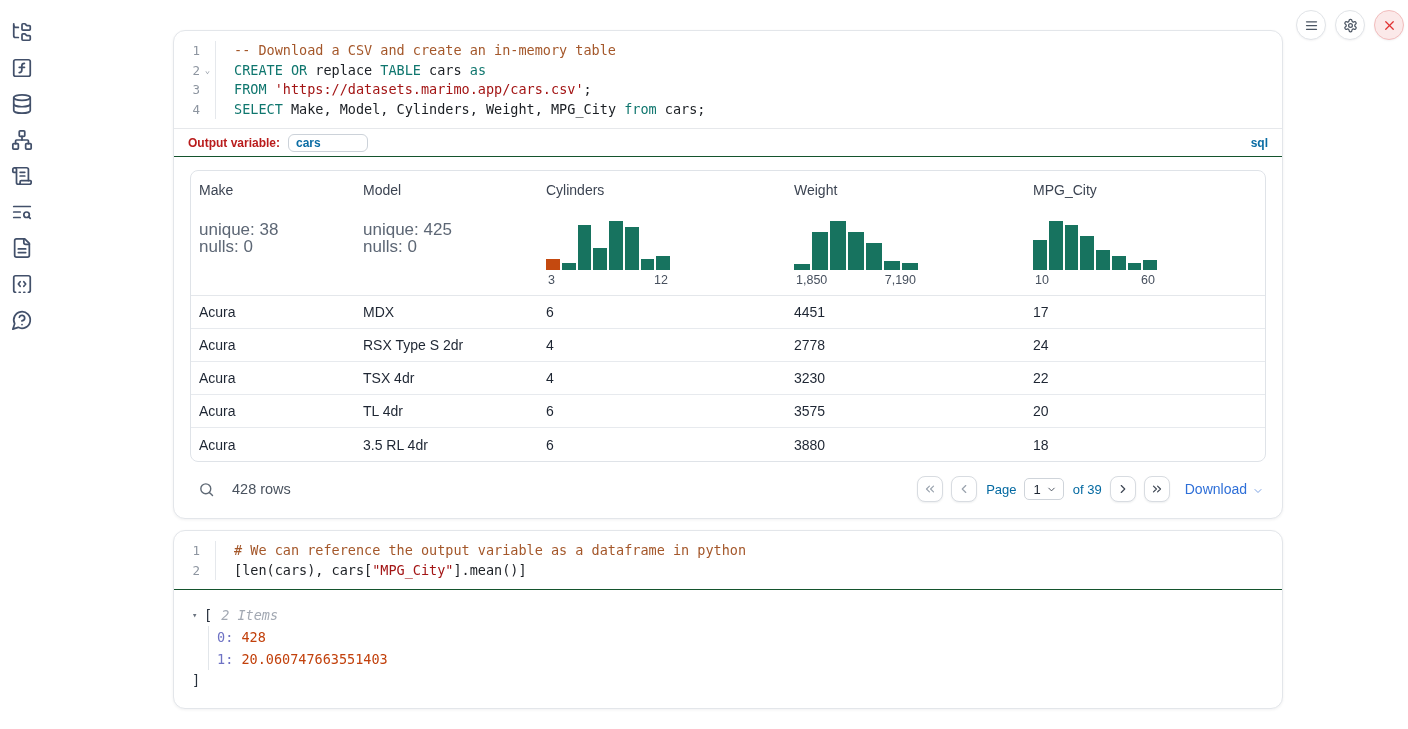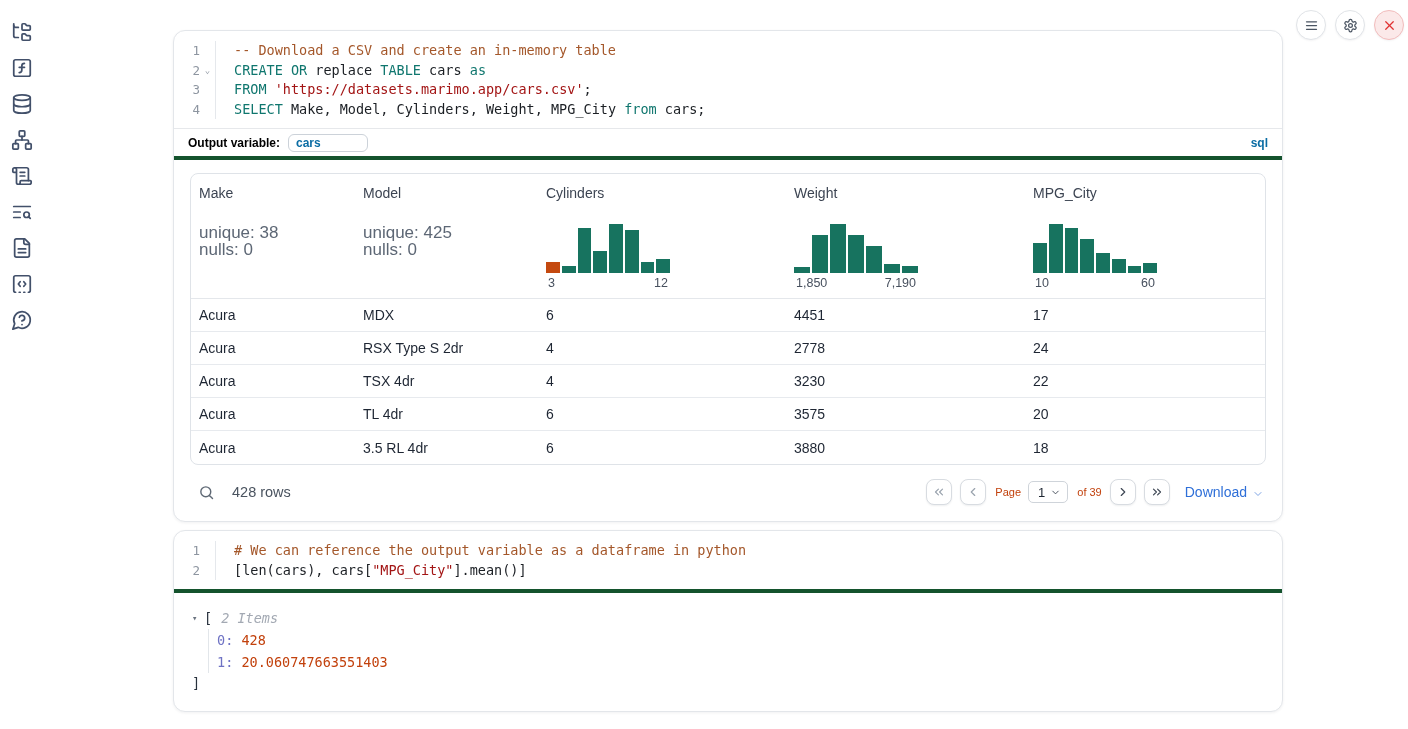--- a/index.html
+++ b/index.html
@@ -35,28 +35,28 @@
   .ln   { width:20px; text-align:right; color:#8d95a0; font-size:12.5px; flex-shrink:0; }
   .fold { width:15px; text-align:center; color:#949ca6; font-size:9px; flex-shrink:0; }
   .ct   { border-left:1px solid #e5e8ec; padding-left:18px; flex:1; white-space:pre; }
   .code-line:first-child .ct, .code-line .ct { border-left:1px solid #e5e8ec; }
   .tk-kw  { color:#0f766e; }
   .tk-str { color:#a31515; }
   .tk-cm  { color:#a4572a; }
 
   .outvar-bar { height:28px; border-top:1px solid #e6e8eb; display:flex; align-items:center;
                 padding:0 14px; gap:8px; }
-  .outvar-label { color:#000000; font-weight:700; font-size:12px; }
+  .outvar-label { color:#b91c1c; font-weight:700; font-size:12px; }
   .outvar-input { width:80px; height:18px; border:1px solid #ccd2d9; border-radius:6px;
                   color:#0b6da4; font-weight:700; font-size:12px; padding:0 7px; outline:none;
                   font-family:"Liberation Sans", sans-serif; }
   .flex-spacer { flex:1; }
   .lang-badge { color:#0b6da4; font-weight:700; font-size:12px; cursor:pointer; }
 
-  .cell-output { border-top:4px solid #14532d; padding:13px 16px 15px; }
+  .cell-output { border-top:1px solid #14532d; padding:13px 16px 15px; }
 
   
   .table-card { border:1px solid #dfe3e8; border-radius:8px; overflow:hidden; }
   .t-header, .t-row { display:grid; grid-template-columns:164px 183px 248px 239px 1fr; }
   .t-header { border-bottom:1px solid #e4e7eb; }
   .t-hcell { padding:11px 8px 8px; display:flex; flex-direction:column; height:124px; cursor:pointer; }
   .t-name  { font-size:14px; color:#3c4452; }
   .t-stats { margin-top:23px; font-size:17px; color:#5d6775; line-height:17px; }
   .hist-wrap { margin-top:auto; width:124px; }
   .hist { display:flex; align-items:flex-end; gap:2px; height:52px; }
@@ -74,21 +74,21 @@
   .search-ic { display:flex; color:#5f6975; cursor:pointer; margin-left:6px; }
   .search-ic svg { width:17px; height:17px; stroke:currentColor; fill:none; stroke-width:2;
                    stroke-linecap:round; }
   .rowcount { font-size:14.5px; color:#4a535f; margin-left:17px; }
   .pg-btn { width:26px; height:26px; border:1px solid #d8dce1; border-radius:8px; background:#fff;
             box-shadow:0 1px 2px rgba(16,24,40,.07); display:flex; align-items:center;
             justify-content:center; color:#3e4754; cursor:pointer; margin-left:8px; }
   .pg-btn svg { width:14px; height:14px; stroke:currentColor; fill:none; stroke-width:2;
                 stroke-linecap:round; stroke-linejoin:round; }
   .pg-btn.dim { color:#9aa3ae; }
-  .pg-label { font-size:11px; color:#c2410c; margin-left:9px; }
+  .pg-label { font-size:13px; color:#0369a1; margin-left:9px; }
   .pg-select { display:inline-flex; align-items:center; gap:5px; border:1px solid #cfd4da;
                border-radius:5px; height:22px; padding:0 6px 0 9px; font-size:13px;
                color:#1f2733; margin-left:7px; cursor:pointer; background:#fff; }
   .pg-select svg { width:11px; height:11px; stroke:#3e4754; fill:none; stroke-width:2;
                    stroke-linecap:round; stroke-linejoin:round; }
   .download { color:#2e6fd8; font-size:14px; font-weight:500; display:inline-flex;
               align-items:flex-end; gap:5px; margin-left:15px; cursor:pointer; text-decoration:none; }
   .download svg { width:12px; height:12px; stroke:#7da3e4; fill:none; stroke-width:2;
                   stroke-linecap:round; stroke-linejoin:round; }
 

